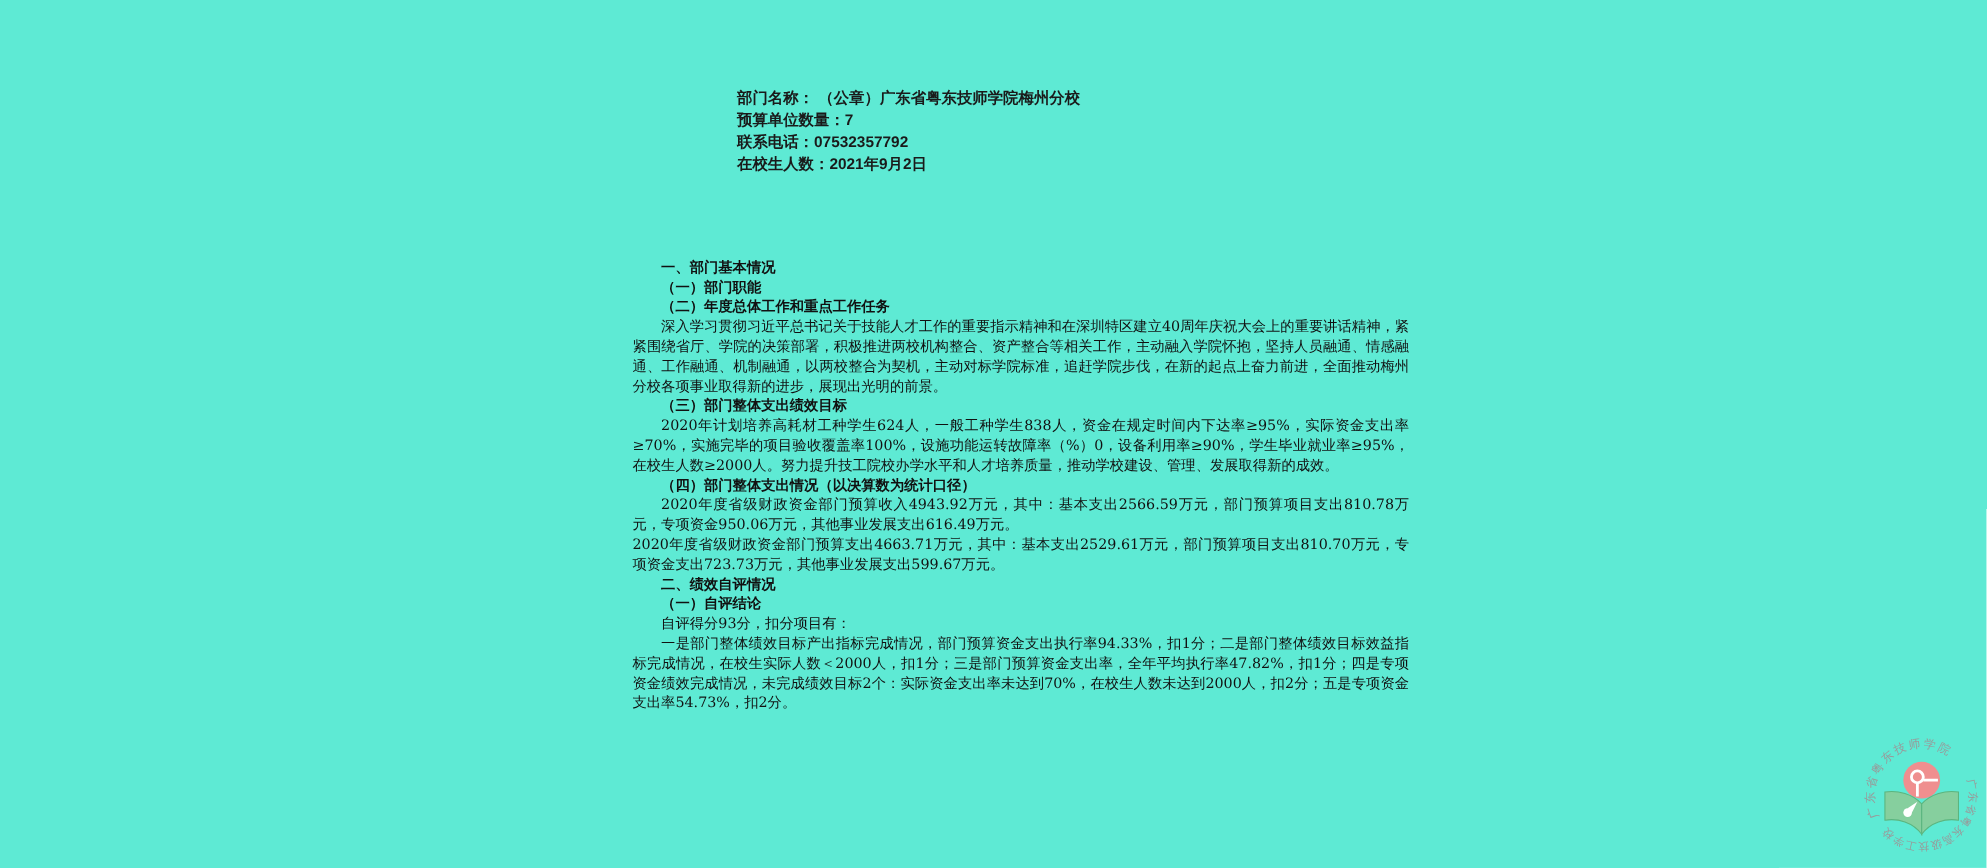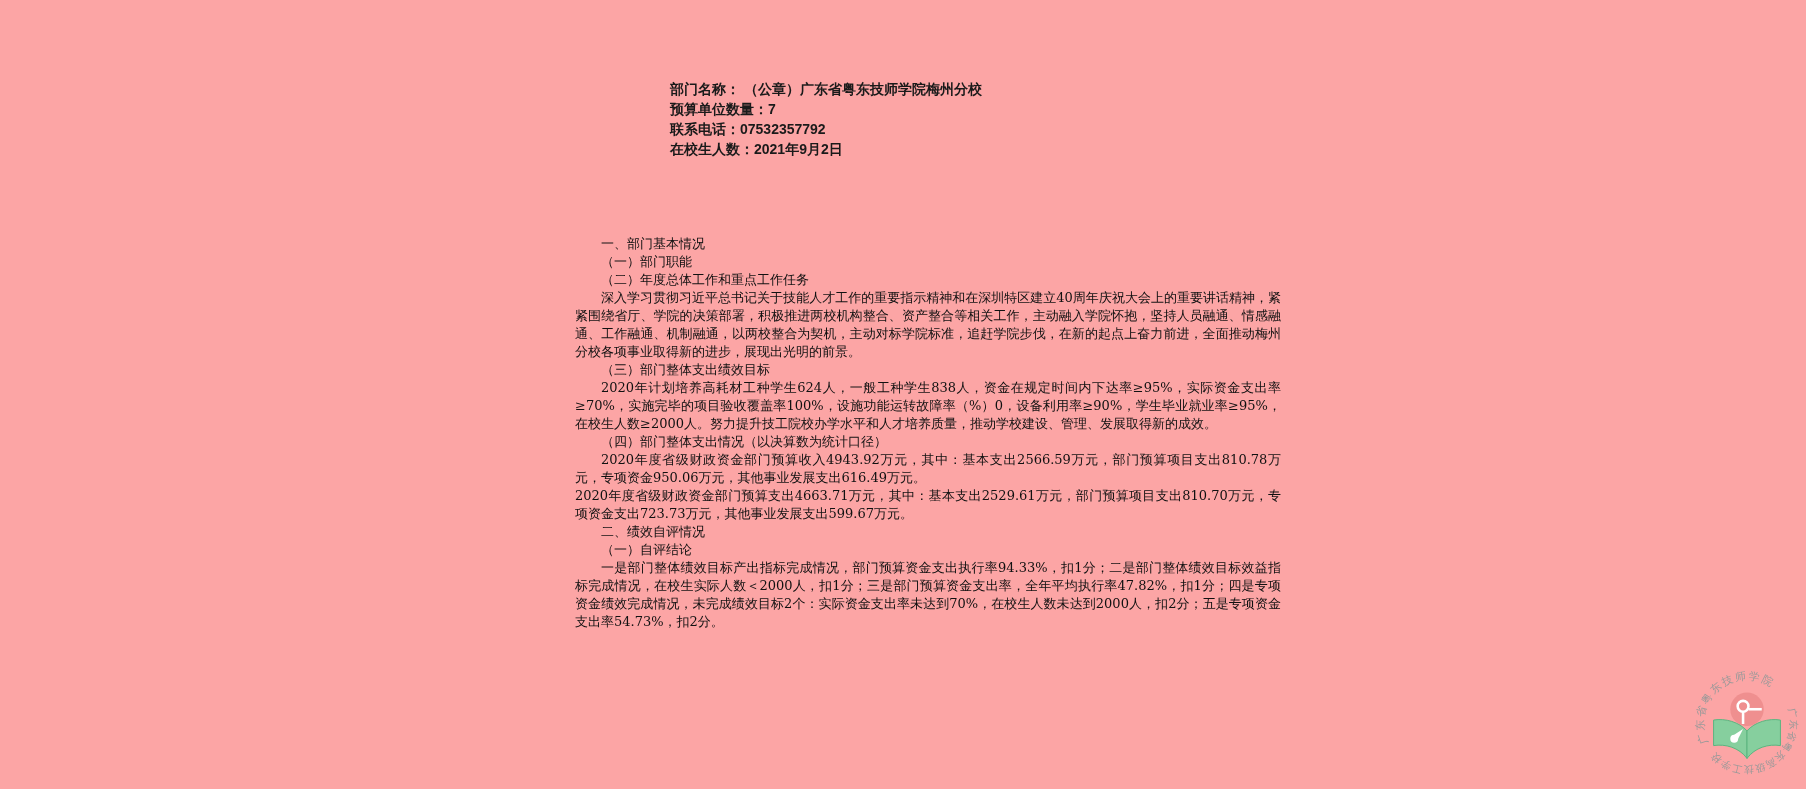--- a/index.html
+++ b/index.html
@@ -4,21 +4,21 @@
 <style>
   html, body {
     margin: 0;
     padding: 0;
     background: #ffffff;
   }
   .page {
     position: relative;
     width: 1806px;
     height: 789px;
-    background: #fca5a5;
+    background: #5eead4;
     overflow: hidden;
     font-family: "Liberation Sans", sans-serif;
     color: #000000;
   }
   
   .doc-header {
     position: absolute;
     left: 670px;
     top: 79px;
     font-family: "Liberation Sans", sans-serif;
@@ -39,21 +39,21 @@
     line-height: 18px;
     text-align: justify;
     color: #111111;
   }
   .doc-body p {
     margin: 0;
     padding: 0;
   }
   .doc-body p.ind { text-indent: 2em; }
   .doc-body p.flush { text-indent: 0; }
-  .doc-body p.h { font-weight: normal; }
+  .doc-body p.h { font-weight: bold; }
   
   .logo-wrap {
     position: absolute;
     left: 1688px;
     top: 664px;
     width: 118px;
     height: 118px;
   }
   .logo-wrap svg { display: block; }
   .ring-text {
@@ -84,20 +84,21 @@
     <p class="h ind">（一）部门职能</p>
     <p class="h ind">（二）年度总体工作和重点工作任务</p>
     <p class="ind">深入学习贯彻习近平总书记关于技能人才工作的重要指示精神和在深圳特区建立40周年庆祝大会上的重要讲话精神，紧紧围绕省厅、学院的决策部署，积极推进两校机构整合、资产整合等相关工作，主动融入学院怀抱，坚持人员融通、情感融通、工作融通、机制融通，以两校整合为契机，主动对标学院标准，追赶学院步伐，在新的起点上奋力前进，全面推动梅州分校各项事业取得新的进步，展现出光明的前景。</p>
     <p class="h ind">（三）部门整体支出绩效目标</p>
     <p class="ind">2020年计划培养高耗材工种学生624人，一般工种学生838人，资金在规定时间内下达率≥95%，实际资金支出率≥70%，实施完毕的项目验收覆盖率100%，设施功能运转故障率（%）0，设备利用率≥90%，学生毕业就业率≥95%，在校生人数≥2000人。努力提升技工院校办学水平和人才培养质量，推动学校建设、管理、发展取得新的成效。</p>
     <p class="h ind">（四）部门整体支出情况（以决算数为统计口径）</p>
     <p class="ind">2020年度省级财政资金部门预算收入4943.92万元，其中：基本支出2566.59万元，部门预算项目支出810.78万元，专项资金950.06万元，其他事业发展支出616.49万元。</p>
     <p class="flush">2020年度省级财政资金部门预算支出4663.71万元，其中：基本支出2529.61万元，部门预算项目支出810.70万元，专项资金支出723.73万元，其他事业发展支出599.67万元。</p>
     <p class="h ind">二、绩效自评情况</p>
     <p class="h ind">（一）自评结论</p>
+    <p class="ind">自评得分93分，扣分项目有：</p>
     <p class="ind">一是部门整体绩效目标产出指标完成情况，部门预算资金支出执行率94.33%，扣1分；二是部门整体绩效目标效益指标完成情况，在校生实际人数＜2000人，扣1分；三是部门预算资金支出率，全年平均执行率47.82%，扣1分；四是专项资金绩效完成情况，未完成绩效目标2个：实际资金支出率未达到70%，在校生人数未达到2000人，扣2分；五是专项资金支出率54.73%，扣2分。</p>
   </div>
 
   <div class="logo-wrap">
     <svg width="118" height="118" viewBox="0 0 120 120">
       <defs>
         <path id="ringPath" d="M 16,60 a 44,44 0 1,1 88,0 a 44,44 0 1,1 -88,0" fill="none"></path>
       </defs>
 
       <g transform="rotate(-32 60 60)">

